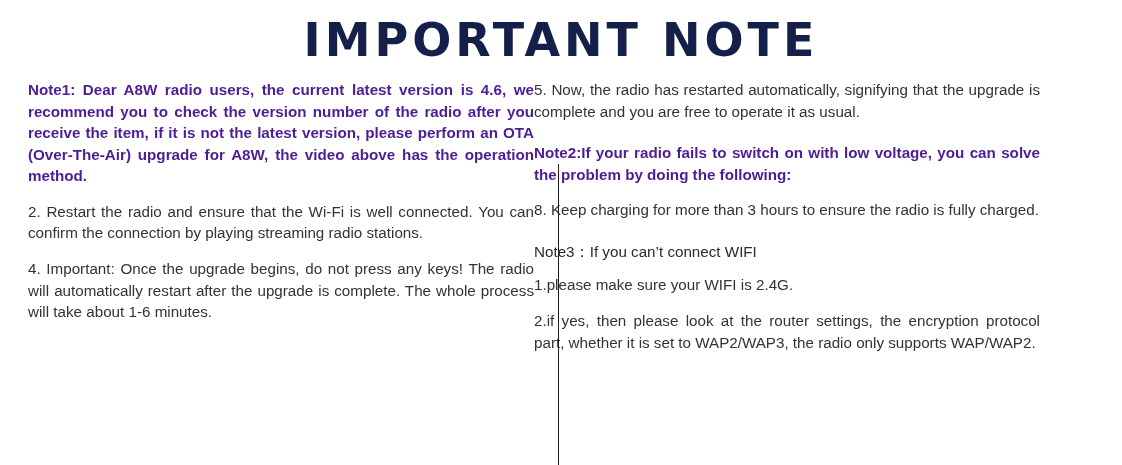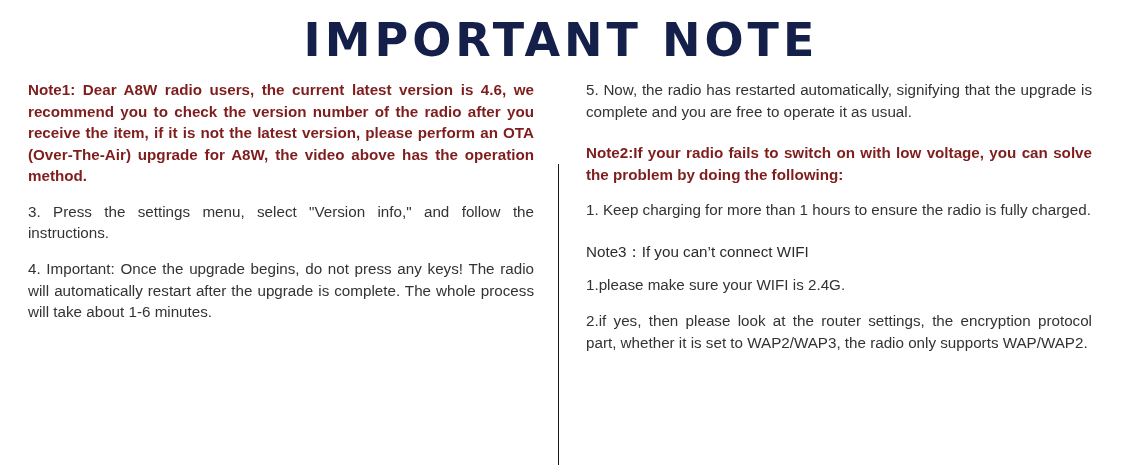--- a/index.html
+++ b/index.html
@@ -56,37 +56,36 @@
     position: absolute;
     left: 558px;
     top: 85px;
     width: 1px;
     height: 372px;
     background: #1b1b1b;
   }
 
   .col-right {
     width: 506px;
-    margin-left: 52px;
   }
 
   p {
     margin: 0 0 14px 0;
     font-size: 15.2px;
     line-height: 1.42;
     text-align: justify;
     text-justify: inter-word;
     color: #333333;
     -webkit-hyphens: none;
     hyphens: none;
   }
 
   p.bold {
     font-weight: bold;
-    color: #7f1d1d;
+    color: #4c1d95;
   }
 
   p.gap-top {
     margin-top: 20px;
   }
 
   p.heading3 {
     font-weight: normal;
     color: #2b2b2b;
     margin-bottom: 12px;
@@ -103,27 +102,27 @@
 <div class="page">
 
   <h1 class="title">IMPORTANT NOTE</h1>
 
   <div class="columns">
 
     <div class="divider"></div>
 
     <div class="col col-left">
       <p class="bold">Note1: Dear A8W radio users, the current latest version is 4.6, we recommend you to check the version number of the radio after you receive the item, if it is not the latest version, please perform an OTA (Over-The-Air) upgrade for A8W, the video above has the operation method.</p>
-      <p>3. Press the settings menu, select "Version info," and follow the instructions.</p>
+      <p>2. Restart the radio and ensure that the Wi-Fi is well connected. You can confirm the connection by playing streaming radio stations.</p>
       <p>4. Important: Once the upgrade begins, do not press any keys! The radio will automatically restart after the upgrade is complete. The whole process will take about 1-6 minutes.</p>
     </div>
 
     <div class="col col-right">
       <p>5. Now, the radio has restarted automatically, signifying that the upgrade is complete and you are free to operate it as usual.</p>
       <p class="bold gap-top">Note2:If your radio fails to switch on with low voltage, you can solve the problem by doing the following:</p>
-      <p>1. Keep charging for more than 1 hours to ensure the radio is fully charged.</p>
+      <p>8. Keep charging for more than 3 hours to ensure the radio is fully charged.</p>
       <p class="heading3 gap-top">Note3：If you can’t connect WIFI</p>
       <p class="nojustify">1.please make sure your WIFI is 2.4G.</p>
       <p>2.if yes, then please look at the router settings, the encryption protocol part, whether it is set to WAP2/WAP3, the radio only supports WAP/WAP2.</p>
     </div>
 
   </div>
 </div>
 
 </body></html>

